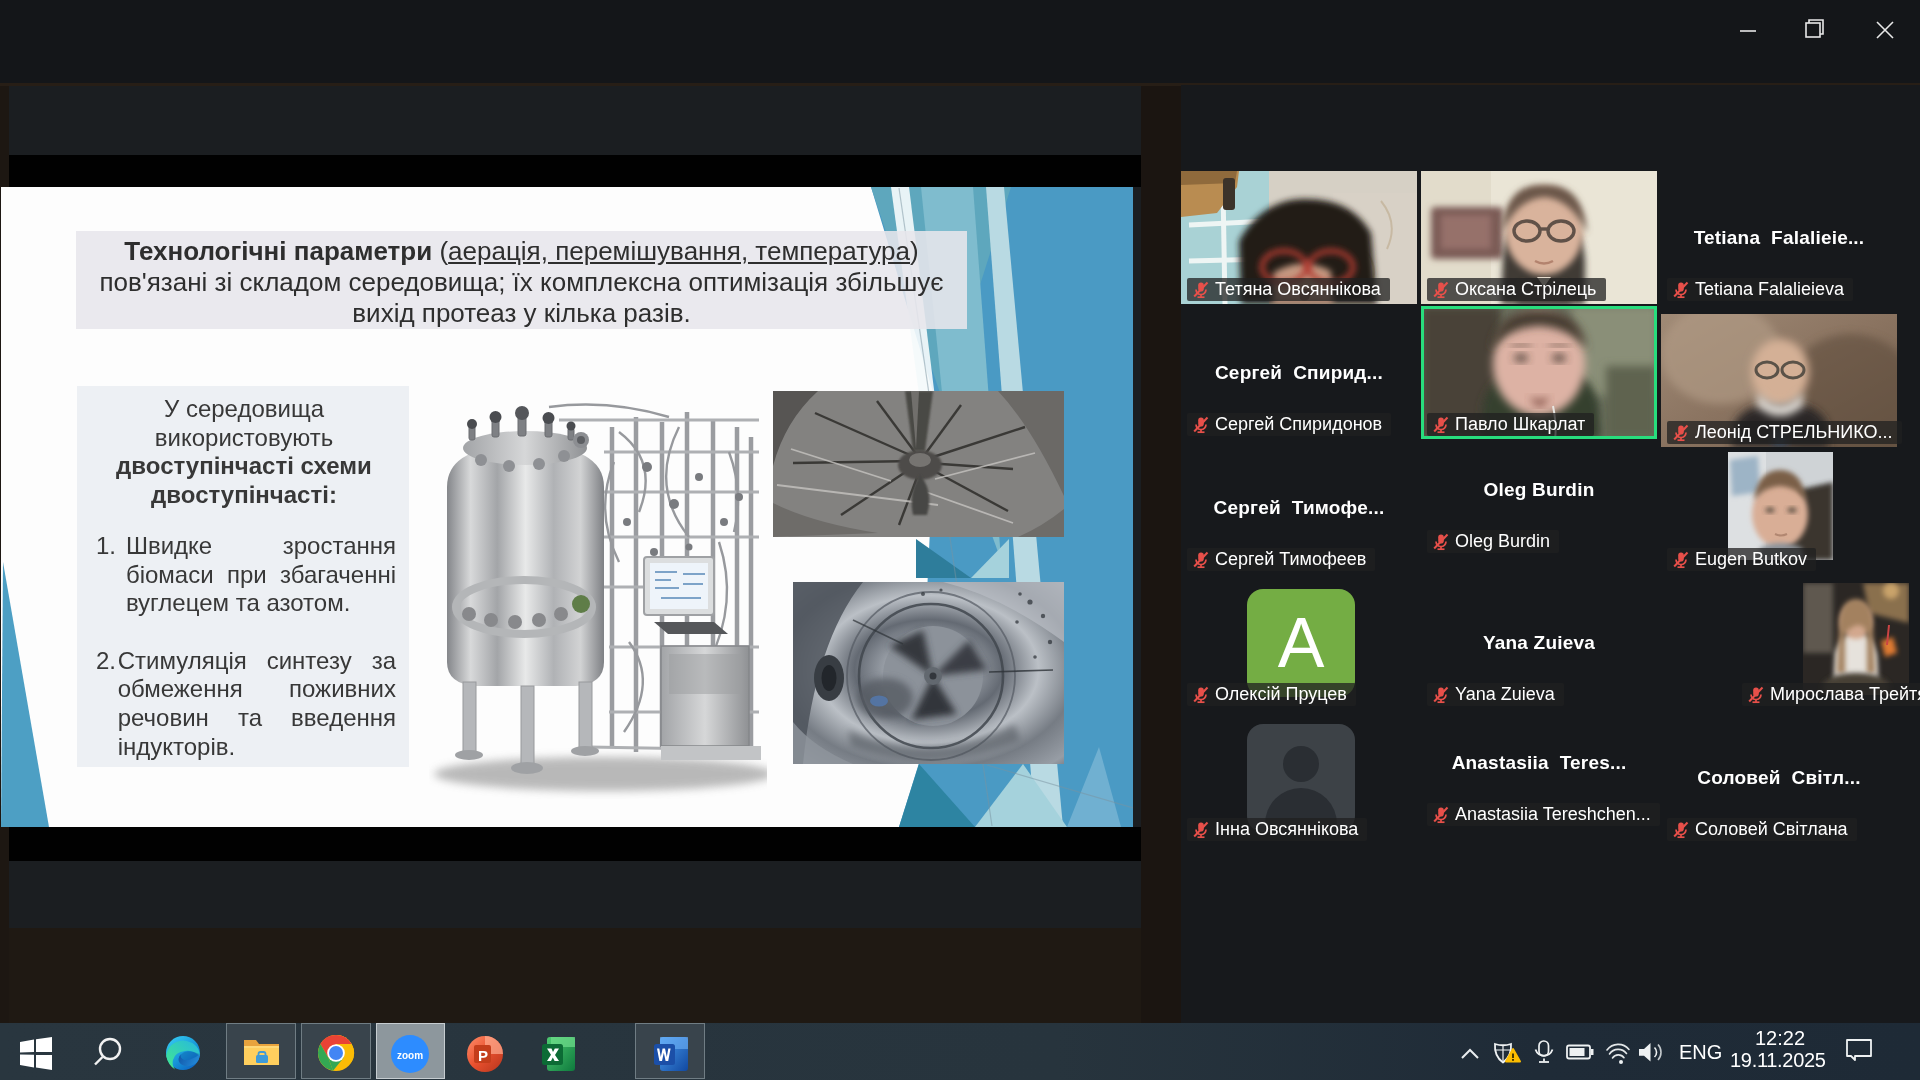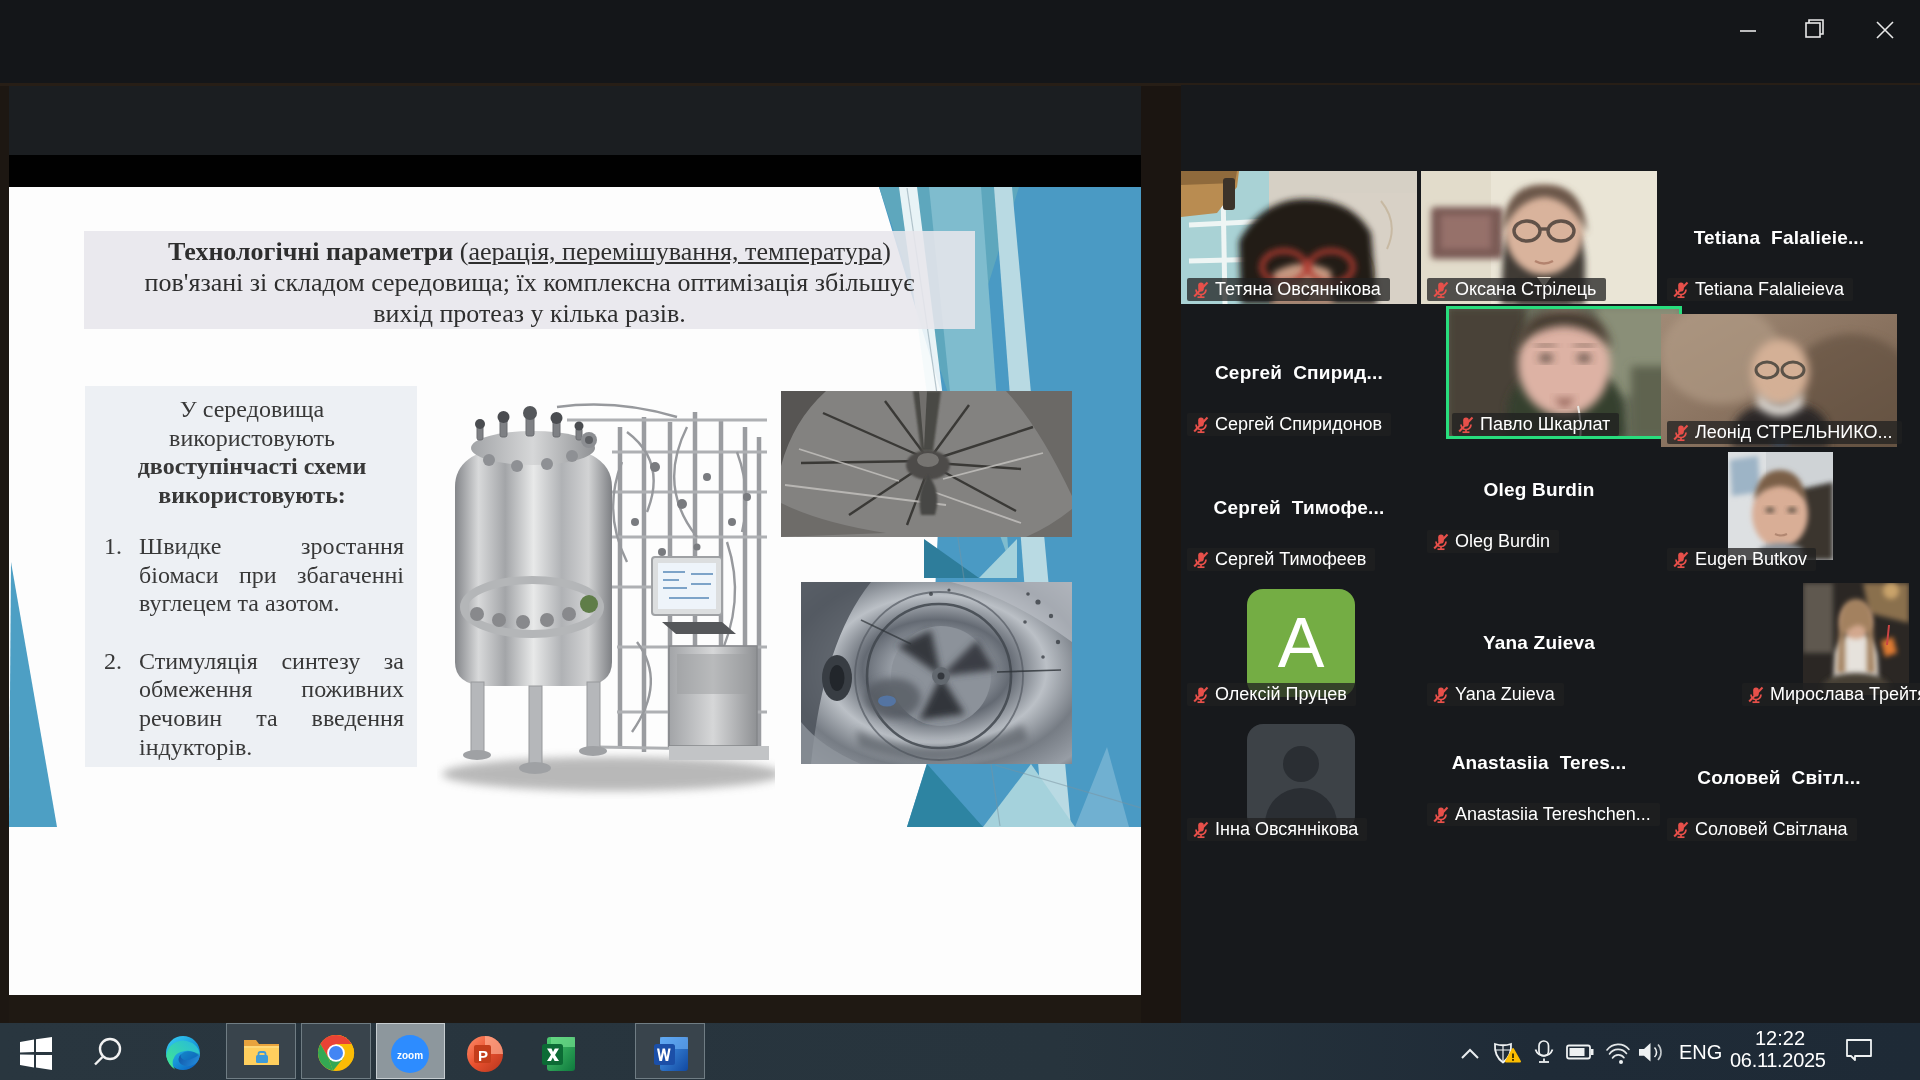--- a/index.html
+++ b/index.html
@@ -29,21 +29,21 @@
   </svg>
 
   <div class="abs" style="left:0;top:86px;width:9px;height:937px;background:#1d1712;"></div>
   <div class="abs" style="left:1141px;top:86px;width:40px;height:937px;background:#1b1511;"></div>
   <div class="abs" style="left:9px;top:928px;width:1132px;height:95px;background:#1f1913;"></div>
 
   <div class="abs" style="left:9px;top:86px;width:1132px;height:842px;background:#1b1e21;"></div>
   <div class="abs" style="left:9px;top:155px;width:1132px;height:32px;background:#010101;"></div>
   <div class="abs" style="left:9px;top:827px;width:1132px;height:34px;background:#010101;"></div>
 
-  <div id="slide" class="abs" style="left:9px;top:187px;width:1132px;height:808px;background:#fdfdfd;overflow:hidden;font-family:Liberation Serif, serif;">
+  <div id="slide" class="abs" style="left:1px;top:187px;width:1132px;height:640px;background:#fdfdfd;overflow:hidden;">
 
     <svg class="abs" style="left:0;top:0;" width="1132" height="640" viewBox="0 0 1132 640">
       <polygon points="870,0 1132,0 1132,640 898,640 918,576 935,215" fill="#4a9ac4"></polygon>
       <polygon points="870,0 1010,0 942,215" fill="#5ea7bd"></polygon>
       <polygon points="890,0 908,0 950,340 936,340" fill="#f4fafb" opacity="0.92"></polygon>
       <polygon points="920,0 972,0 1000,373 942,215" fill="#7fbcce"></polygon>
       <polygon points="985,0 1003,0 1062,640 1034,640" fill="#b9dae3"></polygon>
       <polygon points="915,352 970,391 915,391" fill="#2e7d9b"></polygon>
       <polygon points="970,391 1008,352 1008,391" fill="#a5d2dc"></polygon>
       <polygon points="918,577 974,640 898,640" fill="#2d84a2"></polygon>
@@ -59,21 +59,21 @@
       <div><b>Технологічні параметри</b> (<u>аерація, перемішування, температура</u>)</div>
       <div>пов'язані зі складом середовища; їх комплексна оптимізація збільшує</div>
       <div>вихід протеаз у кілька разів.</div>
     </div>
 
     <div class="abs" style="left:76px;top:199px;width:332px;height:381px;background:rgba(236,239,243,0.95);"></div>
     <div class="abs" style="left:90px;top:208px;width:306px;font-size:24px;line-height:28.6px;color:#383838;text-align:center;">
       <div>У середовища</div>
       <div>використовують</div>
       <div><b>двоступінчасті схеми</b></div>
-      <div><b>використовують:</b></div>
+      <div><b>двоступінчасті:</b></div>
     </div>
     <div class="abs" style="left:95px;top:345px;width:300px;font-size:24px;line-height:28.6px;color:#383838;">
       <div style="display:flex;">
           <span style="width:35px;">1.</span>
           <span style="flex:1;text-align:justify;">Швидке&nbsp;&nbsp;&nbsp;&nbsp;&nbsp;&nbsp;&nbsp;&nbsp;&nbsp;зростання біомаси&nbsp;&nbsp;при&nbsp;&nbsp;збагаченні вуглецем та азотом.</span>
         </div>
       <div style="height:29px;"></div>
       <div style="display:flex;">
           <span style="width:35px;">2.</span>
           <span style="flex:1;text-align:justify;">Стимуляція&nbsp;&nbsp;&nbsp;синтезу&nbsp;&nbsp;&nbsp;за обмеження&nbsp;&nbsp;&nbsp;&nbsp;&nbsp;поживних речовин&nbsp;&nbsp;&nbsp;та&nbsp;&nbsp;&nbsp;введення індукторів.</span>
@@ -368,21 +368,21 @@
         </svg>Tetiana Falalieieva</div>
   </div>
 
   <div class="tile" style="left:1181px;top:306px;">
     <div class="bigname">Сергей  Спирид...</div>
     <div class="plabel"><svg width="18" height="18" viewBox="0 0 18 18">
           <use href="#micoff"></use>
         </svg>Сергей Спиридонов</div>
   </div>
 
-  <div class="tile" style="left:1421px;top:306px;margin-left:25px;">
+  <div class="tile" style="left:1421px;top:306px;">
     <svg class="vid" style="left:0;top:0;" width="236" height="133" viewBox="0 0 236 133">
       <defs>
           <filter id="b3" x="-30%" y="-30%" width="160%" height="160%">
             <feGaussianBlur stdDeviation="4"></feGaussianBlur>
           </filter>
         </defs>
       <rect width="236" height="133" fill="#6d7260"></rect>
       <rect x="0" y="0" width="80" height="133" fill="#4a4238" filter="url(#b3)"></rect>
       <rect x="150" y="0" width="86" height="90" fill="#8a8f78" filter="url(#b3)"></rect>
       <rect x="185" y="60" width="51" height="73" fill="#5e6350" filter="url(#b3)"></rect>
@@ -657,19 +657,19 @@
         <path d="M157.5 22 a7 7 0 0 1 11.5 -0.3" stroke-width="1.6" opacity="0.95"></path>
       </g>
       <circle cx="166" cy="26" r="2" fill="#eef1f2"></circle>
       <path d="M184 13 L189 13 L195.5 7 L195.5 25.5 L189 19.8 L184 19.8 Z" fill="#eef1f2"></path>
       <path d="M199.5 11.5 a6.5 6.5 0 0 1 0 9.5" stroke="#eef1f2" stroke-width="1.6" fill="none"></path>
       <path d="M203 8.5 a11.5 11.5 0 0 1 0 15.5" stroke="#eef1f2" stroke-width="1.6" fill="none" opacity="0.8"></path>
       <text x="224" y="23" font-size="20" fill="#fff" font-family="Liberation Sans,sans-serif">ENG</text>
     </svg>
     <div class="abs" style="left:1718px;top:4px;width:100px;height:46px;color:#fff;font-size:20px;text-align:center;line-height:22px;">
         <div style="padding-left:24px;">12:22</div>
-        <div style="margin-left:12px;letter-spacing:-0.3px;">06.11.2025</div>
+        <div style="margin-left:12px;letter-spacing:-0.3px;">19.11.2025</div>
       </div>
     <svg class="abs" style="left:1845px;top:15px;" width="28" height="26" viewBox="0 0 28 26">
       <path d="M2 2 L26 2 L26 18 L10 18 L10 22 L6 18 L2 18 Z" fill="none" stroke="#eef1f2" stroke-width="1.8" stroke-linejoin="round"></path>
     </svg>
   </div>
 </div>
 
 </body></html>

